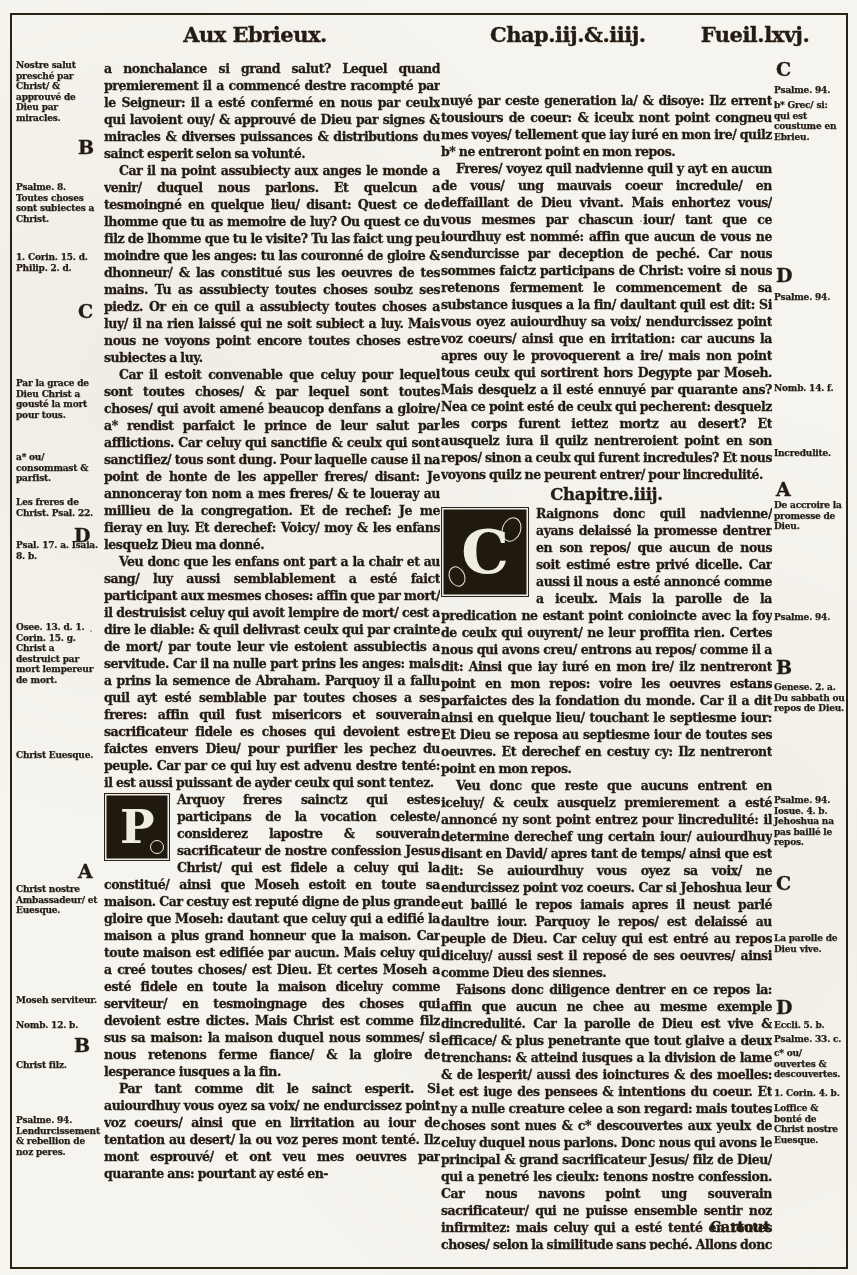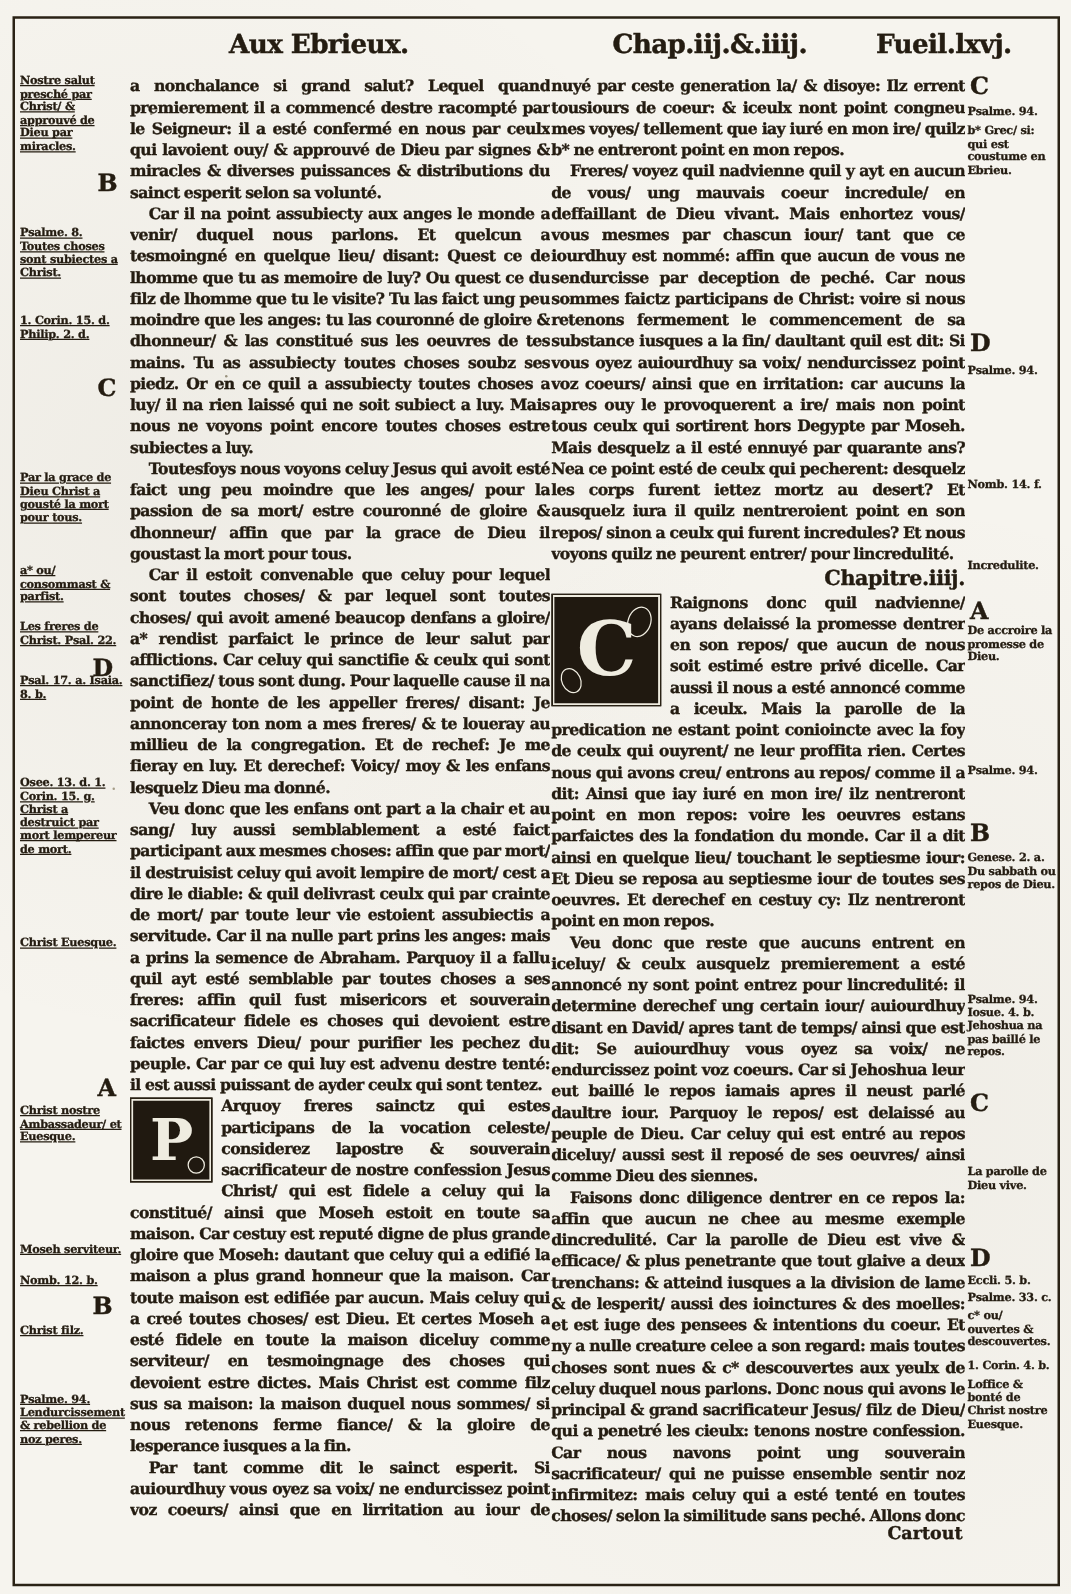--- a/index.html
+++ b/index.html
@@ -13,38 +13,38 @@
     border:2.5px solid #2a2215;pointer-events:none;}
   .rhead{position:absolute;top:22px;font-size:21px;font-weight:bold;
     letter-spacing:-0.5px;-webkit-text-stroke:.35px #241c11;}
   #rh-left{left:150px;width:210px;text-align:center;}
   #rh-center{left:490px;width:230px;text-align:left;}
   #rh-right{left:700px;width:110px;text-align:center;}
   .col{position:absolute;top:60px;height:1158px;overflow:hidden;
     font-size:12.5px;line-height:17px;font-weight:bold;text-align:justify;
     letter-spacing:-0.45px;word-spacing:-0.5px;-webkit-text-stroke:.3px #241c11;}
   #col1{left:104px;width:336px;}
-  #col2{left:441px;width:331px;}
+  #col2{left:441px;width:331px;margin-top:32px;}
   .col p{margin:0;text-indent:15px;}
   .col p.noindent{text-indent:0;}
-  .chap{margin:3px 0 2px 0;text-align:right;font-size:16.5px;font-weight:bold;
+  .chap{margin:3px 0 2px 0;text-align:center;font-size:16.5px;font-weight:bold;
     letter-spacing:-0.3px;}
   .dropcap{float:left;display:flex;align-items:center;justify-content:center;
     background:#201910;color:#efece0;margin:2px 7px 2px 0;position:relative;
     box-shadow:inset 0 0 0 1.5px #efece0, inset 0 0 0 4px #201910;
     border:1.5px solid #2a2215;-webkit-text-stroke:0;font-weight:bold;}
   .dc3{width:64px;height:66px;font-size:46px;}
   .dc4{width:86px;height:88px;font-size:60px;}
   .dropcap .orn{position:absolute;border:1.6px solid #efece0;border-radius:50%;}
   .dc4 .orn1{right:7px;top:9px;width:17px;height:23px;transform:rotate(20deg);}
   .dc4 .orn2{left:7px;bottom:9px;width:14px;height:19px;transform:rotate(-25deg);}
   .dc3 .orn1{right:5px;bottom:6px;width:12px;height:12px;}
   .mnote{position:absolute;font-size:9px;line-height:10.6px;font-weight:bold;
     letter-spacing:-0.2px;-webkit-text-stroke:.25px #241c11;}
-  .mnote.left{left:16px;width:84px;text-align:left;text-decoration:underline;}
+  .mnote.left{left:16px;width:84px;text-align:left;}
   .mnote.right{left:774px;width:72px;text-align:left;}
   .mletter{position:absolute;font-size:19px;font-weight:bold;
     -webkit-text-stroke:.35px #241c11;}
   #catchword{position:absolute;left:600px;top:1219px;width:170px;
     text-align:right;font-size:14px;font-weight:bold;-webkit-text-stroke:.3px #241c11;}
   .speck{position:absolute;width:2px;height:2px;border-radius:50%;background:#8d8673;
     box-shadow: 60px 210px 0 #9a927e, -30px 540px 0 #a49c87, 200px 900px 0 #958d78,
       520px 130px 0 #a49c87, 680px 740px 0 #9a927e, 330px 1120px 0 #958d78,
       760px 420px 0 #aaa28c;}
 </style>
@@ -97,21 +97,20 @@
   <div class="mletter" style="left:776px;top:996px">D</div>
   <div class="mnote right" style="top:1020px">Eccli. 5. b.</div>
   <div class="mnote right" style="top:1034px">Psalme. 33. c.</div>
   <div class="mnote right" style="top:1048px">c* ou/ ouvertes &amp; descouvertes.</div>
   <div class="mnote right" style="top:1088px">1. Corin. 4. b.</div>
   <div class="mnote right" style="top:1103px">Loffice &amp; bonté de Christ nostre Euesque.</div>
 
   <div class="col" id="col1">
     <p class="noindent">a nonchalance si grand salut? Lequel quand premierement il a commencé destre racompté par le Seigneur: il a esté confermé en nous par ceulx qui lavoient ouy/ &amp; approuvé de Dieu par signes &amp; miracles &amp; diverses puissances &amp; distributions du sainct esperit selon sa volunté.</p>
     <p>Car il na point assubiecty aux anges le monde a venir/ duquel nous parlons. Et quelcun a tesmoingné en quelque lieu/ disant: Quest ce de lhomme que tu as memoire de luy? Ou quest ce du filz de lhomme que tu le visite? Tu las faict ung peu moindre que les anges: tu las couronné de gloire &amp; dhonneur/ &amp; las constitué sus les oeuvres de tes mains. Tu as assubiecty toutes choses soubz ses piedz. Or en ce quil a assubiecty toutes choses a luy/ il na rien laissé qui ne soit subiect a luy. Mais nous ne voyons point encore toutes choses estre subiectes a luy.</p>
-    <p>Toutesfoys nous voyons celuy Jesus qui avoit esté faict ung peu moindre que les anges/ pour la passion de sa mort/ estre couronné de gloire &amp; dhonneur/ affin que par la grace de Dieu il goustast la mort pour tous.</p>
     <p>Car il estoit convenable que celuy pour lequel sont toutes choses/ &amp; par lequel sont toutes choses/ qui avoit amené beaucop denfans a gloire/ a* rendist parfaict le prince de leur salut par afflictions. Car celuy qui sanctifie &amp; ceulx qui sont sanctifiez/ tous sont dung. Pour laquelle cause il na point de honte de les appeller freres/ disant: Je annonceray ton nom a mes freres/ &amp; te loueray au millieu de la congregation. Et de rechef: Je me fieray en luy. Et derechef: Voicy/ moy &amp; les enfans lesquelz Dieu ma donné.</p>
     <p>Veu donc que les enfans ont part a la chair et au sang/ luy aussi semblablement a esté faict participant aux mesmes choses: affin que par mort/ il destruisist celuy qui avoit lempire de mort/ cest a dire le diable: &amp; quil delivrast ceulx qui par crainte de mort/ par toute leur vie estoient assubiectis a servitude. Car il na nulle part prins les anges: mais a prins la semence de Abraham. Parquoy il a fallu quil ayt esté semblable par toutes choses a ses freres: affin quil fust misericors et souverain sacrificateur fidele es choses qui devoient estre faictes envers Dieu/ pour purifier les pechez du peuple. Car par ce qui luy est advenu destre tenté: il est aussi puissant de ayder ceulx qui sont tentez.</p>
     <p class="noindent">
       <span class="dropcap dc3">
           <span class="orn orn1"></span>
           <span>P</span>
         </span><span>Arquoy freres sainctz qui estes participans de la vocation celeste/ considerez lapostre &amp; souverain sacrificateur de nostre confession Jesus Christ/ qui est fidele a celuy qui la constitué/ ainsi que Moseh estoit en toute sa maison. Car cestuy est reputé digne de plus grande gloire que Moseh: dautant que celuy qui a edifié la maison a plus grand honneur que la maison. Car toute maison est edifiée par aucun. Mais celuy qui a creé toutes choses/ est Dieu. Et certes Moseh a esté fidele en toute la maison diceluy comme serviteur/ en tesmoingnage des choses qui devoient estre dictes. Mais Christ est comme filz sus sa maison: la maison duquel nous sommes/ si nous retenons ferme fiance/ &amp; la gloire de lesperance iusques a la fin.</span>
     </p>
     <p>Par tant comme dit le sainct esperit. Si auiourdhuy vous oyez sa voix/ ne endurcissez point voz coeurs/ ainsi que en lirritation au iour de tentation au desert/ la ou voz peres mont tenté. Ilz mont esprouvé/ et ont veu mes oeuvres par quarante ans: pourtant ay esté en-</p>
   </div>

